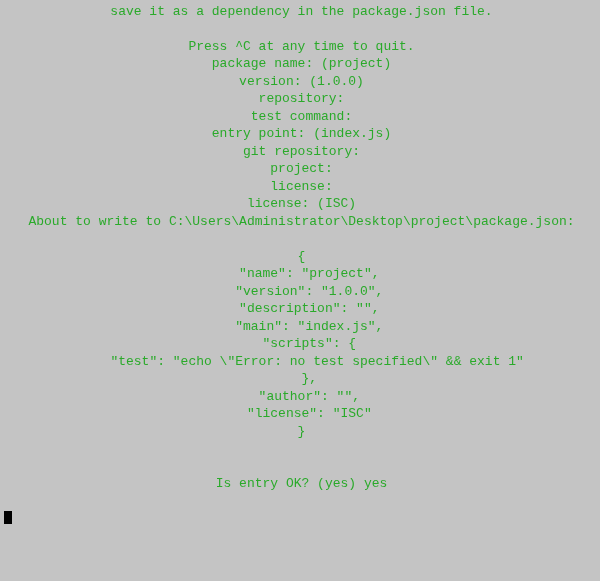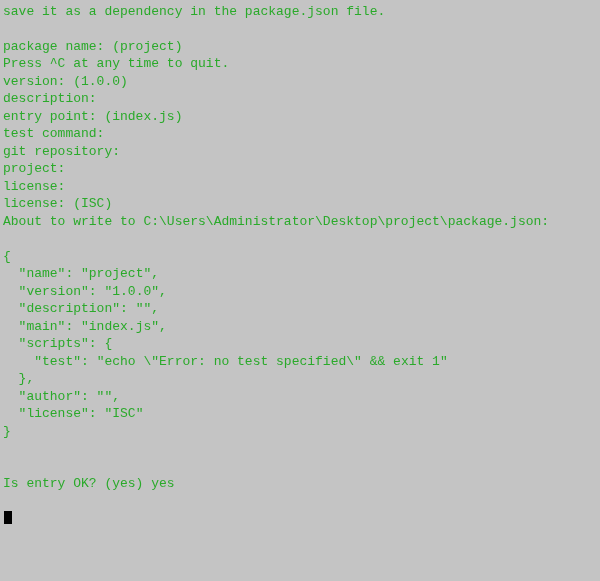--- a/index.html
+++ b/index.html
@@ -1,18 +1,19 @@
 <!DOCTYPE html>
 <html><head>
   <meta charset="utf-8">
   <style>
     * {
       margin: 0;
       padding: 0;
       box-sizing: border-box;
+      text-align: center;
     }
     body {
       background: #c4c4c4;
       width: 600px;
       height: 581px;
       font-family: "Courier New", monospace;
       font-size: 13px;
       line-height: 1.35;
       padding: 3px 0 0 3px;
       overflow: hidden;
@@ -35,26 +36,26 @@
       background: #000;
       margin-left: 1px;
     }
   </style>
 </head>
 <body>
 
 <div class="terminal">
   <div class="line">save it as a dependency in the package.json file.</div>
   <div class="line"></div>
+  <div class="line">Press ^C at any time to quit.</div>
   <div class="line">package name: (project)</div>
-  <div class="line">Press ^C at any time to quit.</div>
   <div class="line">version: (1.0.0)</div>
-  <div class="line">description:</div>
+  <div class="line">repository:</div>
+  <div class="line">test command:</div>
   <div class="line">entry point: (index.js)</div>
-  <div class="line">test command:</div>
   <div class="line">git repository:</div>
   <div class="line">project:</div>
   <div class="line">license:</div>
   <div class="line">license: (ISC)</div>
   <div class="line">About to write to C:\Users\Administrator\Desktop\project\package.json:</div>
   <div class="line"></div>
   <div class="line">{</div>
   <div class="line">  "name": "project",</div>
   <div class="line">  "version": "1.0.0",</div>
   <div class="line">  "description": "",</div>

